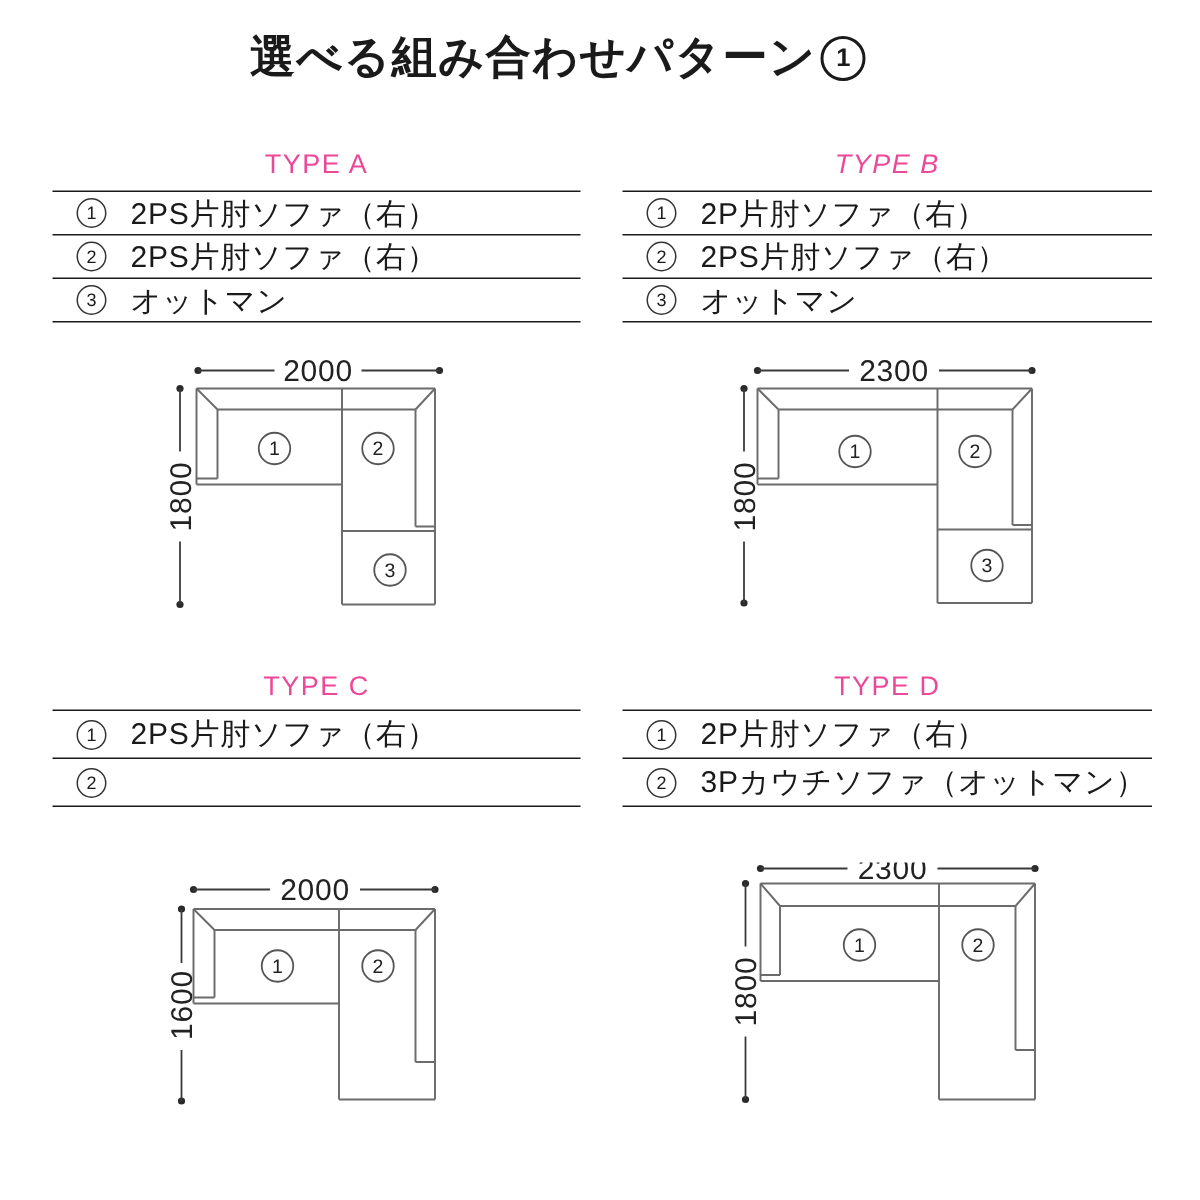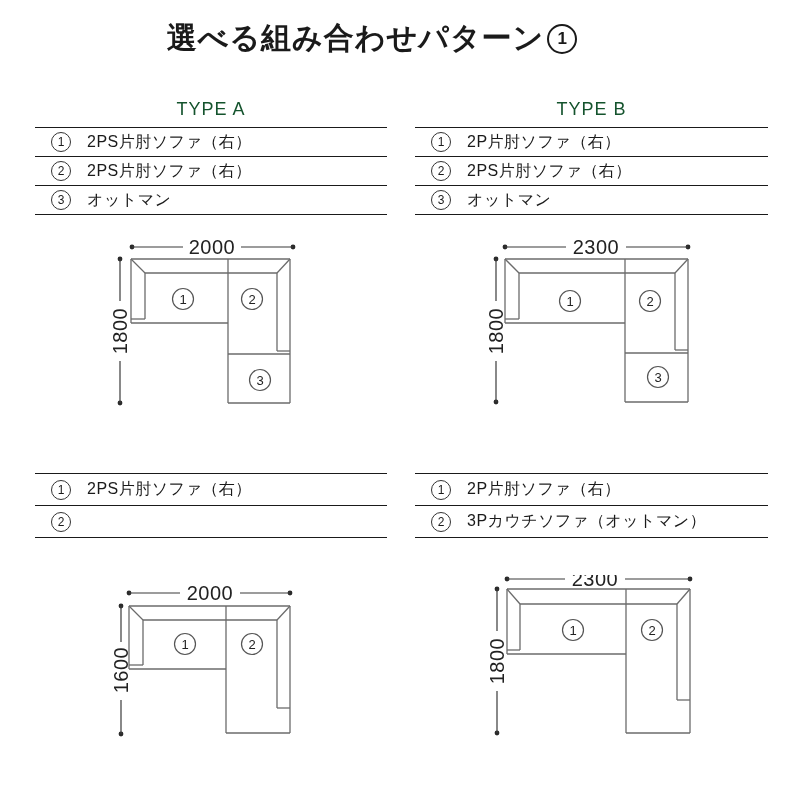--- a/index.html
+++ b/index.html
@@ -5,28 +5,28 @@
   html,body{margin:0;padding:0;background:#fff;}
   body{font-family:"Liberation Sans","DejaVu Sans",sans-serif;color:#1a1a1a;}
   .page{position:relative;width:800px;height:800px;background:#ffffff;overflow:hidden;}
 
   
   .title{position:absolute;top:18px;left:0;width:744px;display:flex;justify-content:center;align-items:center;gap:3px;}
   .title-text{font-size:30px;font-weight:bold;letter-spacing:1px;}
   .title-circle{display:inline-flex;justify-content:center;align-items:center;width:26px;height:26px;border:2.5px solid #1a1a1a;border-radius:50%;font-size:17px;font-weight:bold;line-height:1;}
 
   
-  .type-heading{position:absolute;text-align:center;font-size:18px;letter-spacing:1px;color:#14532d;}
+  .type-heading{position:absolute;text-align:center;font-size:18px;letter-spacing:1px;color:#ec4899;}
 
   
   .spec-table{position:absolute;border-bottom:1.5px solid #1a1a1a;}
   .spec-row{display:flex;align-items:center;border-top:1.5px solid #1a1a1a;height:29px;padding-left:16px;box-sizing:border-box;}
   .spec-row-c{height:32px;}
   .num-circle{display:inline-flex;justify-content:center;align-items:center;width:18px;height:18px;border:1.3px solid #333;border-radius:50%;font-size:12px;line-height:1;flex:0 0 auto;}
-  .spec-label{margin-left:16px;font-size:16px;letter-spacing:0.5px;white-space:nowrap;}
+  .spec-label{margin-left:16px;font-size:20px;letter-spacing:0.5px;white-space:nowrap;}
 
   
   .diagram{position:absolute;}
   .sofa-line{stroke:#6b6b6b;stroke-width:1.3;fill:none;}
   .dim-line{stroke:#3a3a3a;stroke-width:1.2;}
   .dim-dot{fill:#2a2a2a;}
   .dim-text{font-size:20px;fill:#222;letter-spacing:0.5px;}
   .badge-circle{fill:#fff;stroke:#555;stroke-width:1.2;}
   .badge-text{font-size:13px;fill:#222;}
 </style>
@@ -90,21 +90,21 @@
     <g>
       <circle class="badge-circle" cx="98" cy="64" r="10.5"></circle>
         <text class="badge-text" x="98" y="68.5" text-anchor="middle">1</text>
       <circle class="badge-circle" cx="167" cy="64" r="10.5"></circle>
         <text class="badge-text" x="167" y="68.5" text-anchor="middle">2</text>
       <circle class="badge-circle" cx="175" cy="145" r="10.5"></circle>
         <text class="badge-text" x="175" y="149.5" text-anchor="middle">3</text>
     </g>
   </svg>
 
-  <div class="type-heading" style="left:415px;top:99px;width:353px;">TYPE B</div>
+  <div class="type-heading" style="left:415px;top:99px;width:353px;font-style:italic;">TYPE B</div>
   <div class="spec-table" style="left:415px;top:127px;width:353px;">
     <div class="spec-row">
       <span class="num-circle">1</span>
       <span class="spec-label">2P片肘ソファ（右）</span>
     </div>
     <div class="spec-row">
       <span class="num-circle">2</span>
       <span class="spec-label">2PS片肘ソファ（右）</span>
     </div>
     <div class="spec-row">
@@ -147,20 +147,21 @@
     <g>
       <circle class="badge-circle" cx="110" cy="66" r="10.5"></circle>
         <text class="badge-text" x="110" y="70.5" text-anchor="middle">1</text>
       <circle class="badge-circle" cx="190" cy="66" r="10.5"></circle>
         <text class="badge-text" x="190" y="70.5" text-anchor="middle">2</text>
       <circle class="badge-circle" cx="198" cy="142" r="10.5"></circle>
         <text class="badge-text" x="198" y="146.5" text-anchor="middle">3</text>
     </g>
   </svg>
 
+  <div class="type-heading" style="left:35px;top:447px;width:352px;">TYPE C</div>
   <div class="spec-table" style="left:35px;top:473px;width:352px;">
     <div class="spec-row spec-row-c">
       <span class="num-circle">1</span>
       <span class="spec-label">2PS片肘ソファ（右）</span>
     </div>
     <div class="spec-row spec-row-c">
       <span class="num-circle">2</span>
     </div>
   </div>
 
@@ -195,20 +196,21 @@
       <line x1="141" y1="153" x2="205" y2="153"></line>
     </g>
     <g>
       <circle class="badge-circle" cx="100" cy="64" r="10.5"></circle>
         <text class="badge-text" x="100" y="68.5" text-anchor="middle">1</text>
       <circle class="badge-circle" cx="167" cy="64" r="10.5"></circle>
         <text class="badge-text" x="167" y="68.5" text-anchor="middle">2</text>
     </g>
   </svg>
 
+  <div class="type-heading" style="left:415px;top:447px;width:353px;">TYPE D</div>
   <div class="spec-table" style="left:415px;top:473px;width:353px;">
     <div class="spec-row spec-row-c">
       <span class="num-circle">1</span>
       <span class="spec-label">2P片肘ソファ（右）</span>
     </div>
     <div class="spec-row spec-row-c">
       <span class="num-circle">2</span>
       <span class="spec-label">3Pカウチソファ（オットマン）</span>
     </div>
   </div>

